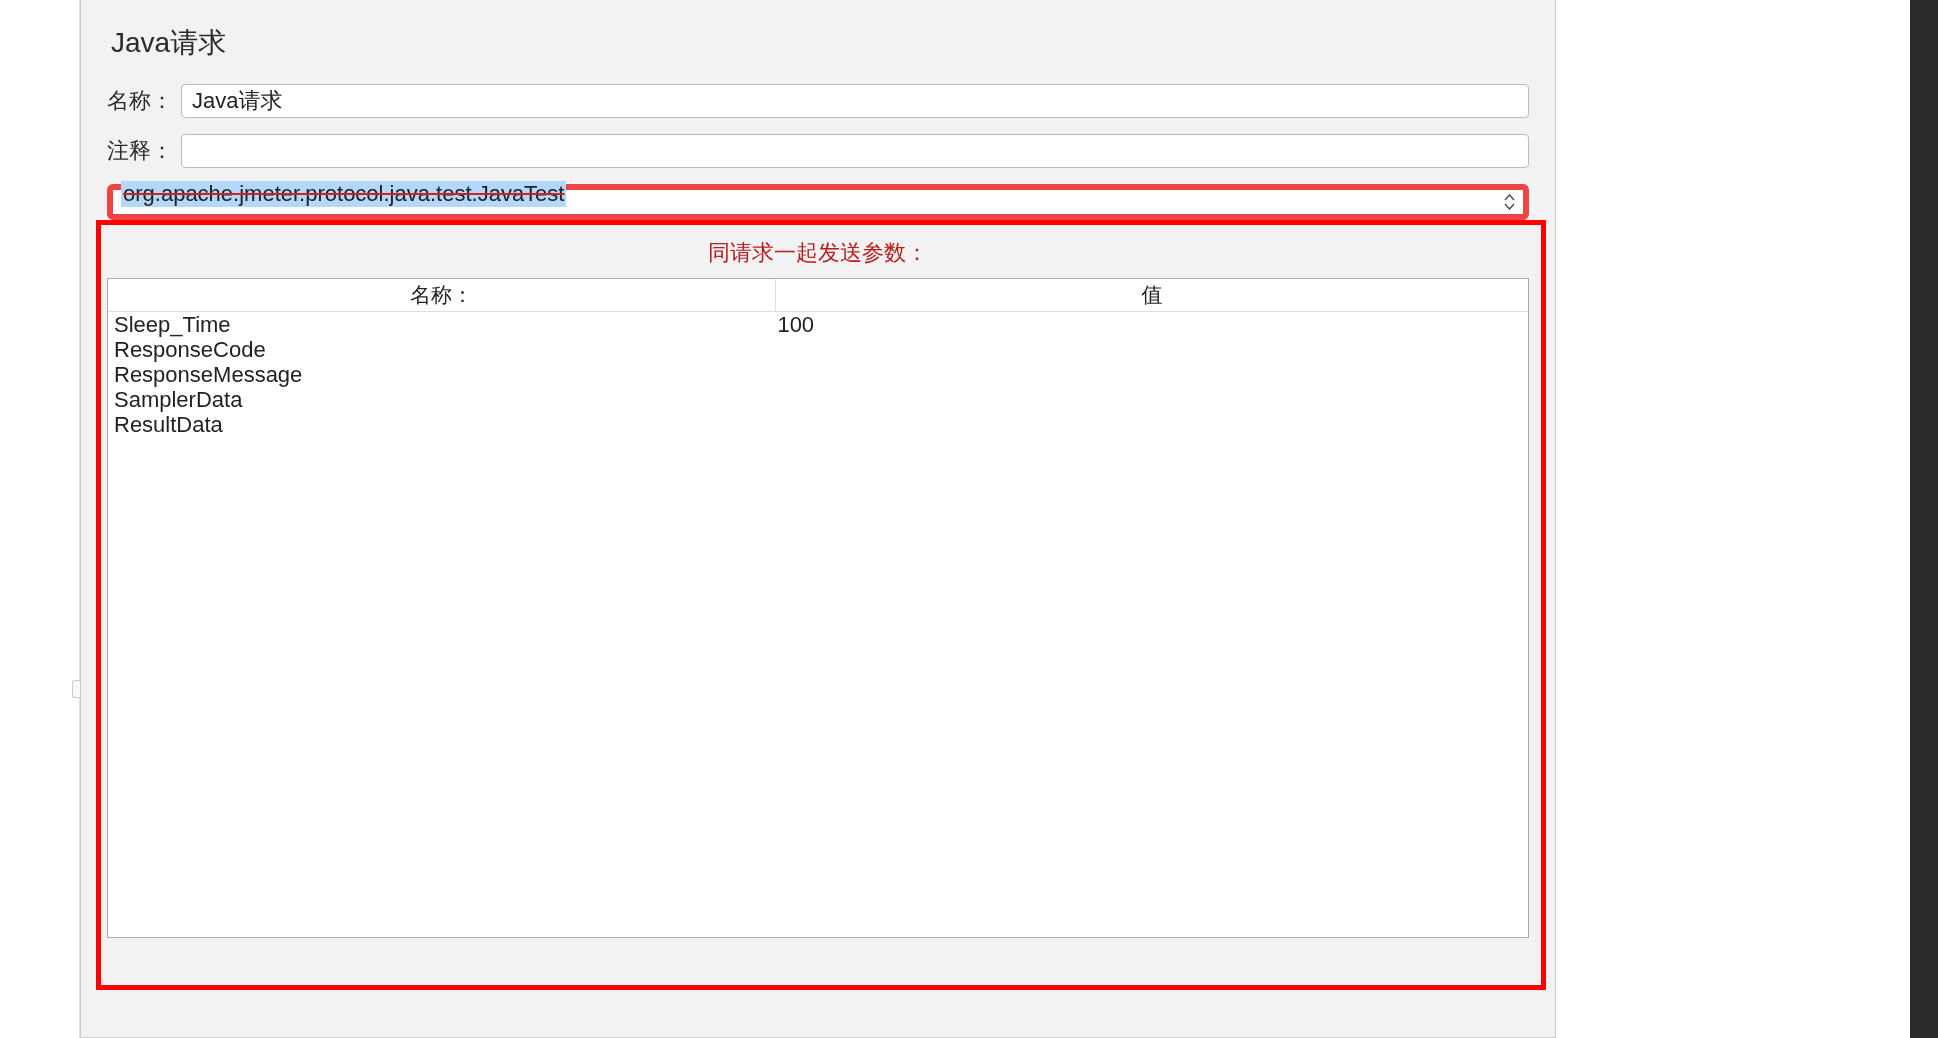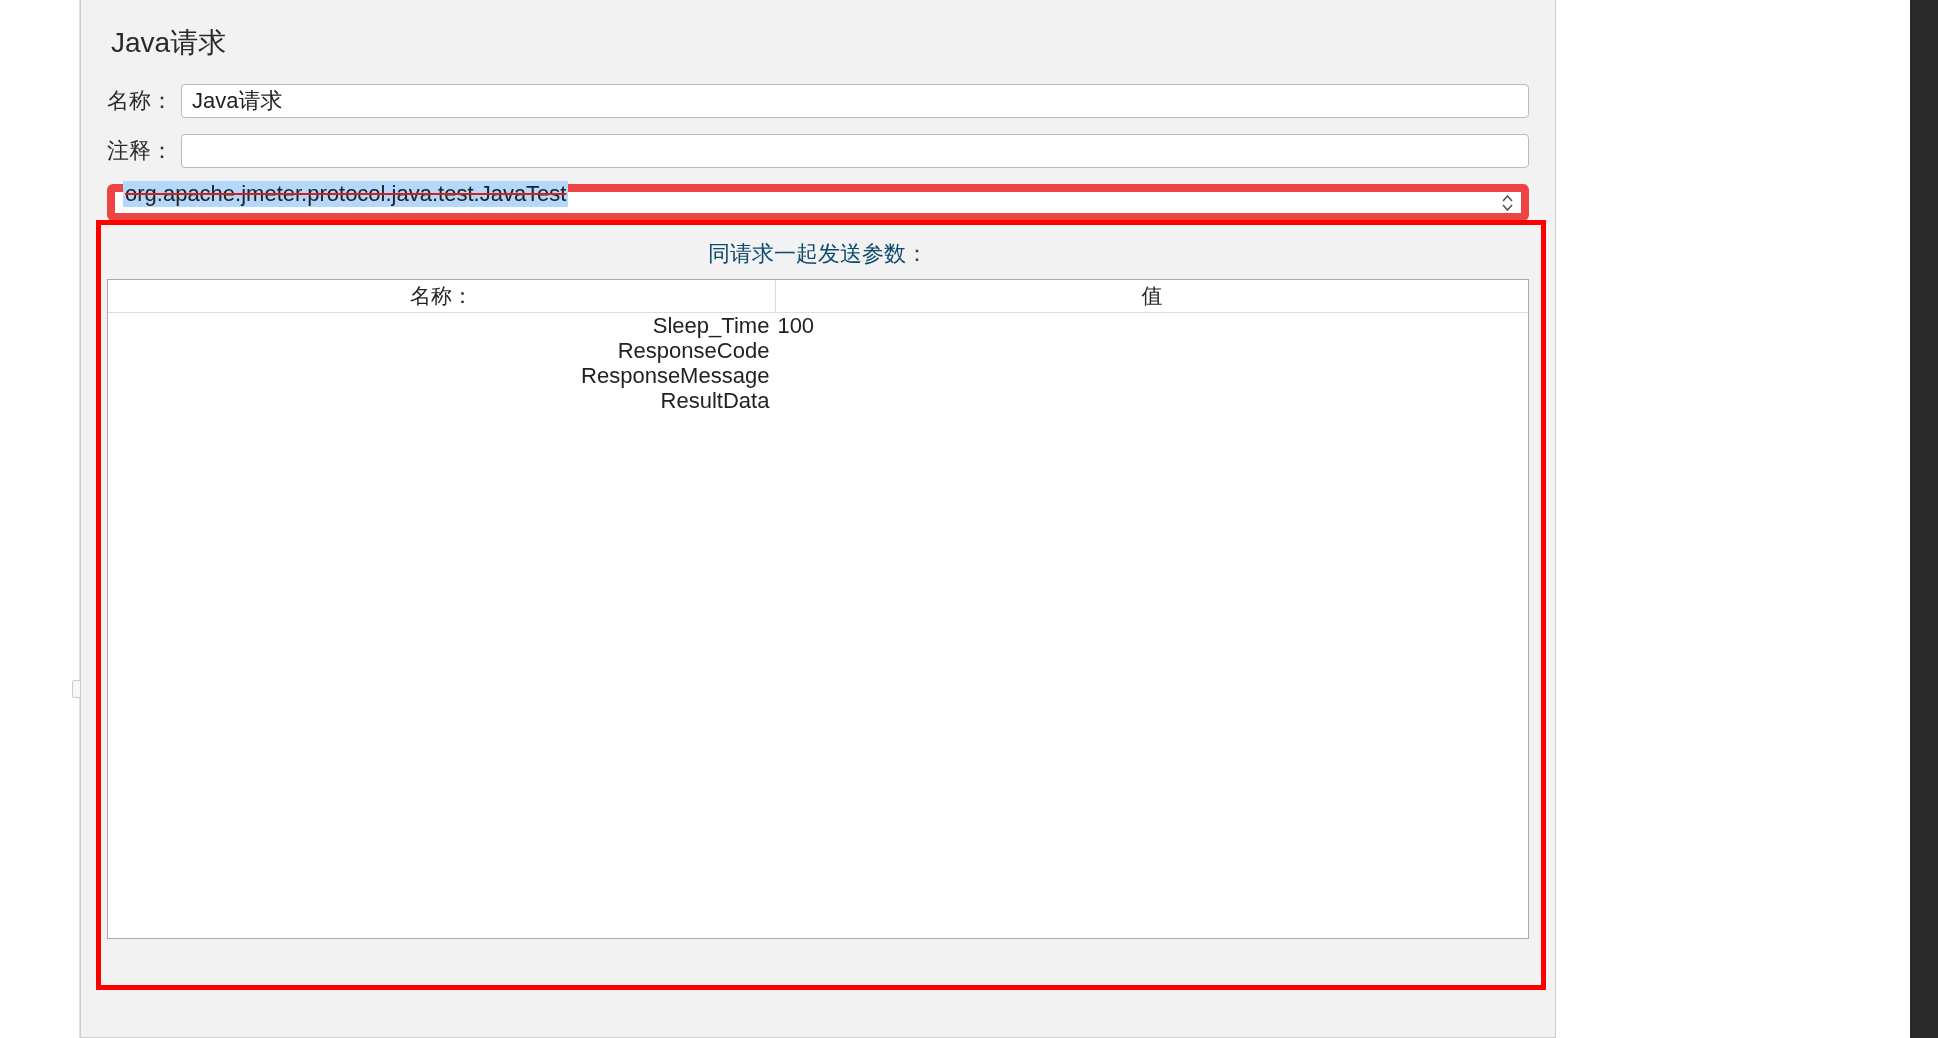--- a/index.html
+++ b/index.html
@@ -65,21 +65,21 @@
       font-family: inherit;
       outline: none;
     }
     .combo-wrap {
       margin: 0 4px 18px 4px;
       position: relative;
     }
     .combo {
       width: 100%;
       height: 36px;
-      border: 8px solid #ef4444;
+      border: 6px solid #ef4444;
       border-radius: 6px;
       background: #ffffff;
       padding: 2px 34px 19px 8px;
       display: flex;
       align-items: center;
       position: relative;
     }
     .combo-text {
       font-size: 22px;
       background: #b4d8fb;
@@ -94,21 +94,21 @@
       transform: translateY(-50%);
       display: flex;
       flex-direction: column;
       font-size: 10px;
       line-height: 8px;
       color: #555;
     }
     .section-label {
       text-align: center;
       font-size: 22px;
-      color: #0c4a6e;
+      color: #b91c1c;
       margin-bottom: 10px;
     }
     .table-container {
       margin: 0 4px;
       background: #fff;
       border: 1px solid #aaa;
       height: 660px;
       overflow: hidden;
     }
     .param-table {
@@ -131,21 +131,21 @@
     }
     .param-table tbody td {
       font-size: 22px;
       padding: 0 6px;
       height: 25px;
       line-height: 25px;
       vertical-align: top;
       color: #222;
     }
     .param-table tbody td:first-child {
-      text-align: right;
+      text-align: left;
     }
     .param-table tbody td:last-child {
       text-align: left;
       padding-left: 2px;
       margin-left: 12px;
     }
     .red-box {
       position: absolute;
       left: 96px;
       top: 220px;
@@ -234,20 +234,24 @@
             </tr>
             <tr>
               <td>ResponseCode</td>
               <td></td>
             </tr>
             <tr>
               <td>ResponseMessage</td>
               <td></td>
             </tr>
             <tr>
+              <td>SamplerData</td>
+              <td></td>
+            </tr>
+            <tr>
               <td>ResultData</td>
               <td></td>
             </tr>
           </tbody>
       </table>
     </div>
 
   </div>
 </div>
 

